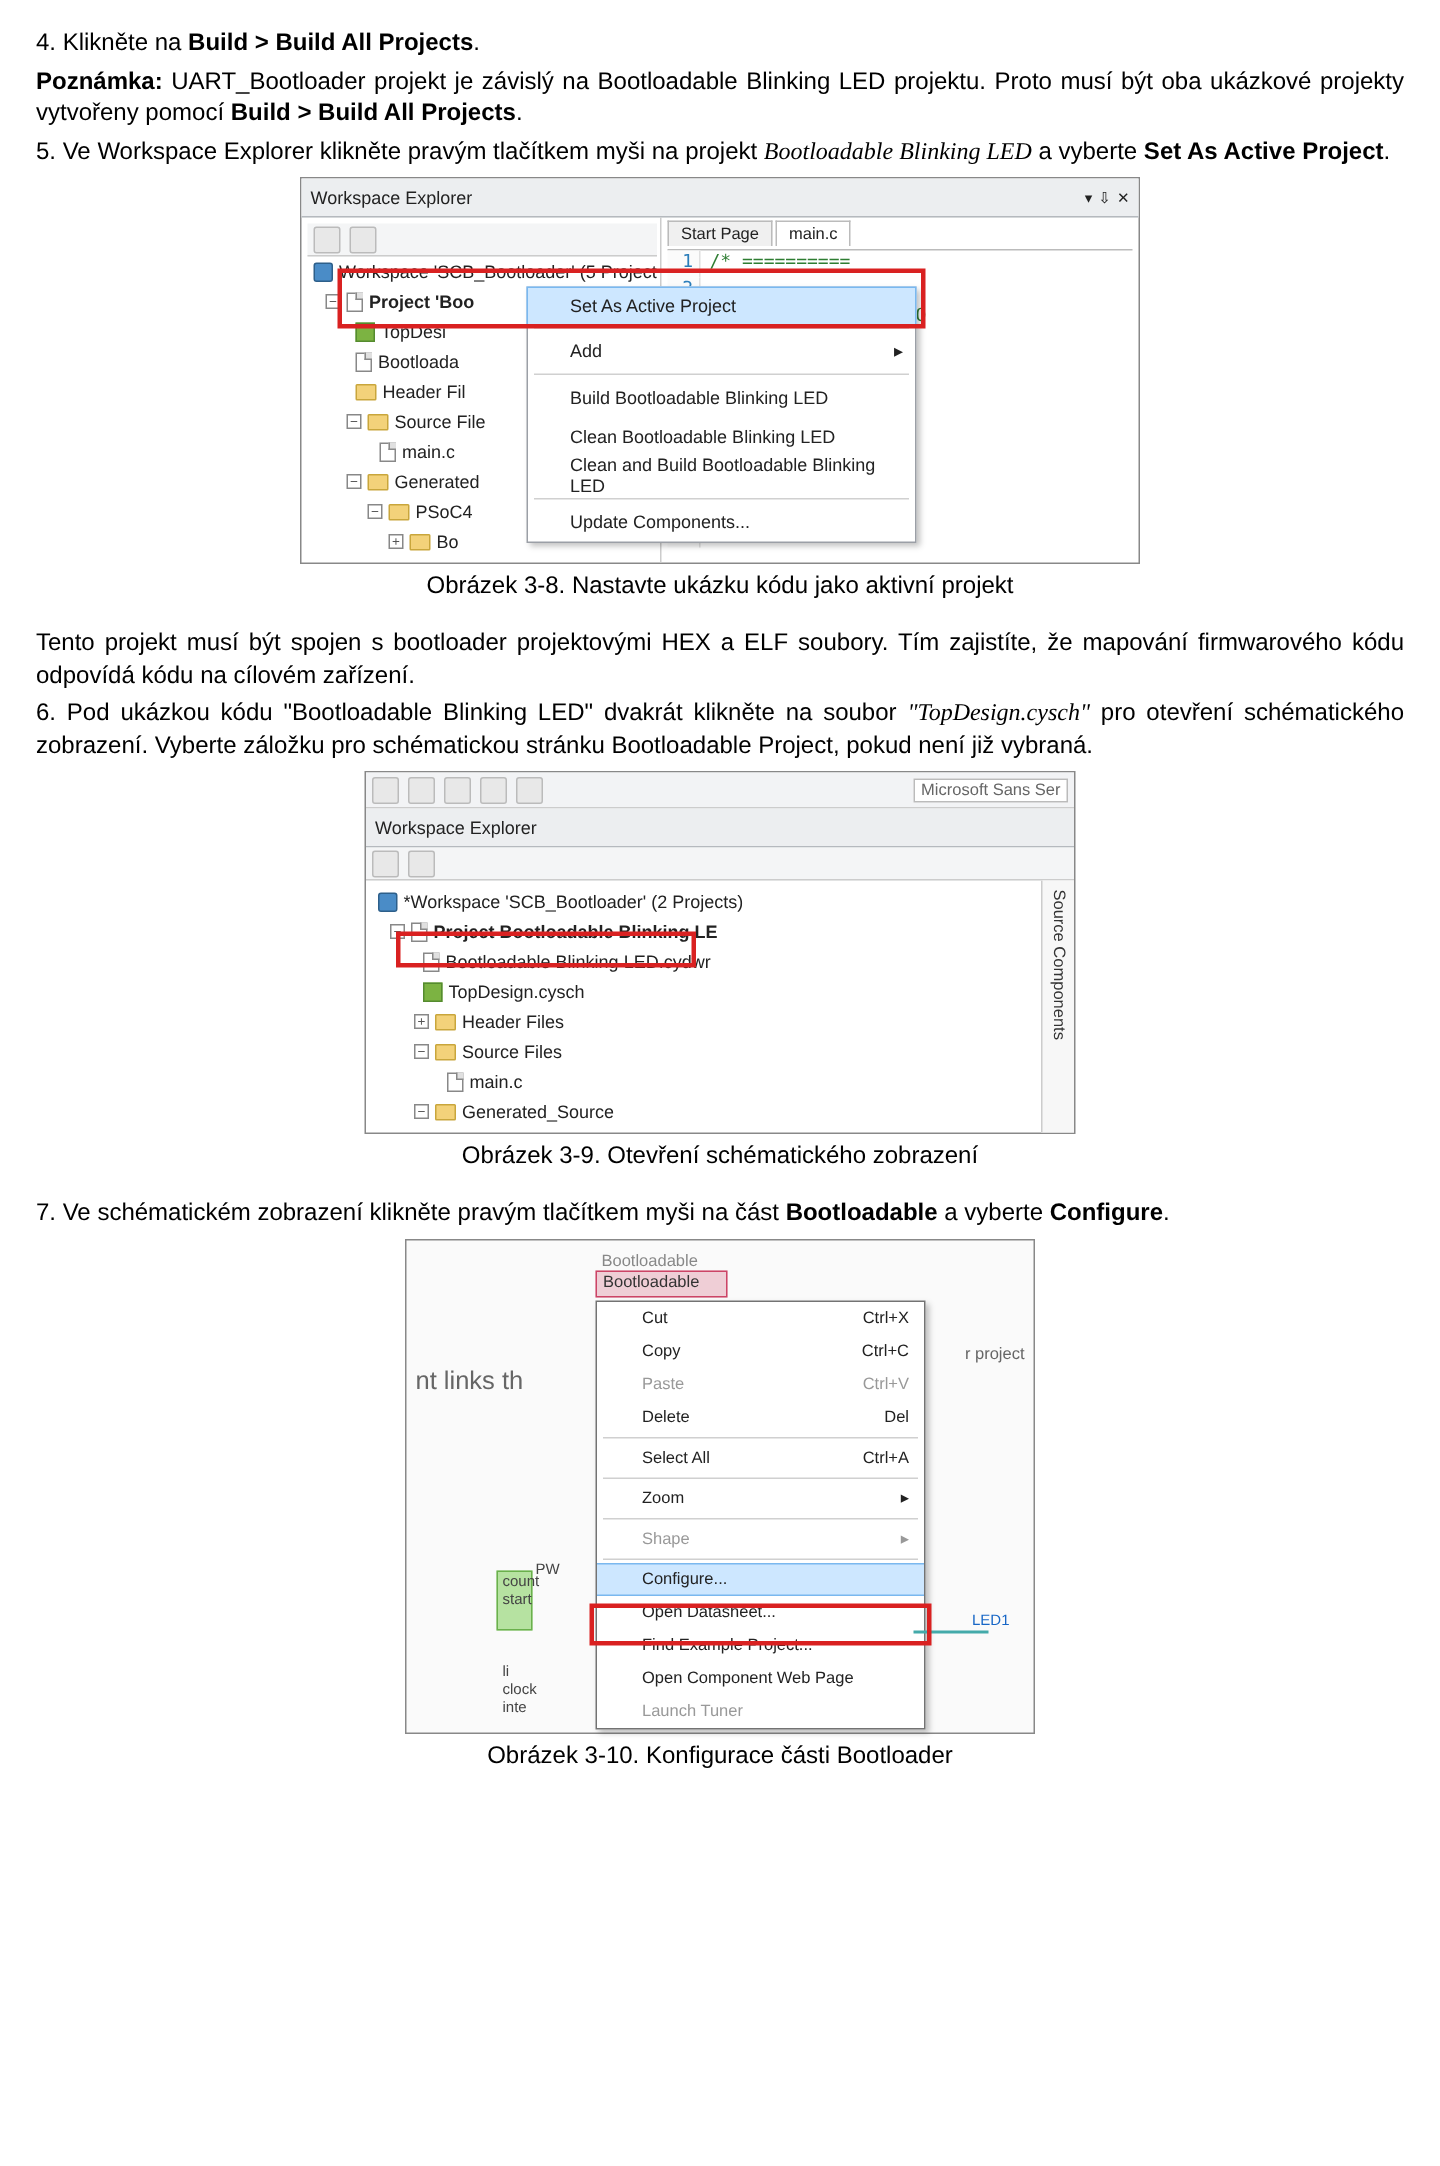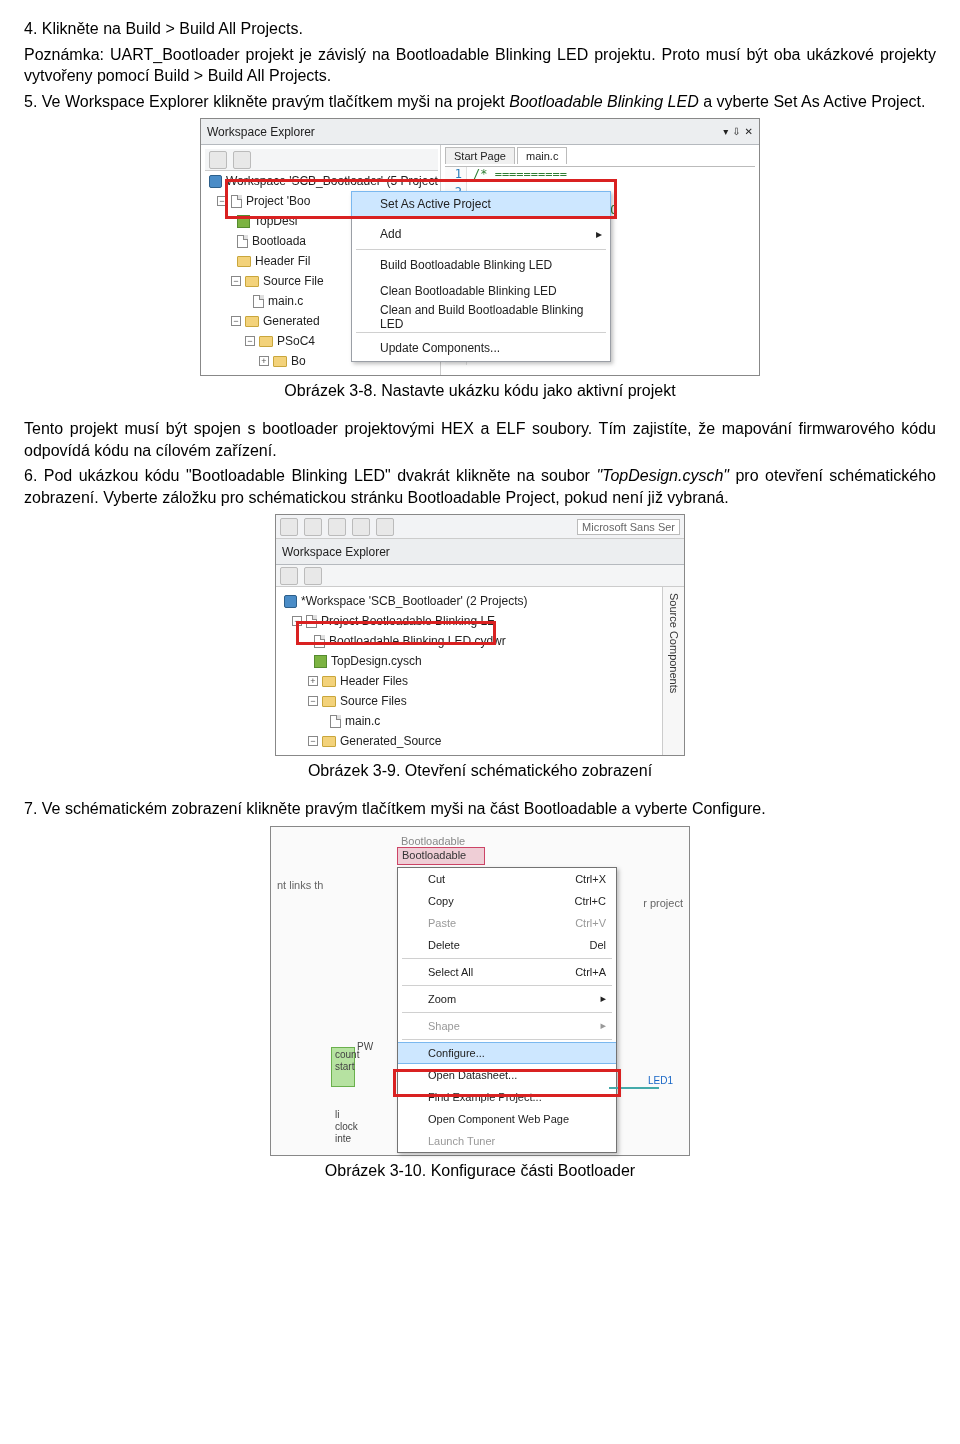--- a/index.html
+++ b/index.html
@@ -1,19 +1,19 @@
 <!DOCTYPE html>
 <html><head>
 <meta charset="utf-8">
 <style>
   * { box-sizing: border-box; }
   body { margin:0; font-family: Arial, sans-serif; font-size:16px; color:#000; background:#fff; padding:18px 24px; width:960px; }
   p { margin:0 0 4px 0; text-align: justify; line-height:1.35; }
-  .bold { font-weight:normal; }
-  .italic { font-style:italic; }
+  .bold { font-weight:bold; }
+  .italic { font-style:italic;font-family:Liberation Serif, serif; }
   .caption { text-align:center; margin:4px 0 16px 0; }
   .figwrap { display:flex; justify-content:center; margin-top:6px;align-items:center; }
   .fig { border:1px solid #888; background:#fff; font-size:12px; color:#222; position:relative; }
 
   
   .fig1 { width:560px; }
   .f1-header { display:flex; align-items:center; background:#eceef0; border-bottom:1px solid #b5b9be; height:26px; padding:0 6px; font-size:12px; }
   .f1-header .pinclose { margin-left:auto; display:flex; gap:4px; align-items:center; }
   .f1-tools { display:flex; align-items:center; background:#f4f5f6; border-bottom:1px solid #ccc; height:22px; padding-left:4px; gap:6px; }
   .f1-body { display:flex; }
@@ -36,34 +36,34 @@
   .codeline { padding-left:6px; white-space:nowrap; overflow:hidden; }
   .cgreen { color:#2e7d32; }
   .cblue { color:#1a5fff; }
   .redbox { position:absolute; border:3px solid #d92121; pointer-events:none; }
   .contextmenu { position:absolute; background:#fff; border:1px solid #9b9fa6; box-shadow:2px 2px 4px rgba(0,0,0,0.25); left:150px; top:72px; width:260px; font-size:12px;}
   .ctx-item { display:flex; align-items:center; height:26px; padding:0 8px 0 28px; }
   .ctx-item.sel { background:#cde7ff; border:1px solid #7ab8ef; margin:-1px; }
   .ctx-sep { height:1px; background:#d0d0d0; margin:2px 4px; }
 
   
-  .fig2 { width:410px; }
+  .fig2 { width:474px; }
   .tb { display:flex; align-items:center; height:24px; background:#f2f3f5; border-bottom:1px solid #ccc; padding:0 4px; gap:6px; font-size:11px;}
   .tbbtn { width:18px; height:18px; background:#e8e8e8; border:1px solid #bbb; border-radius:2px; flex-shrink:0;}
   .f2-body { display:flex; }
   .f2-left { flex:1; }
   .f2-right { width:22px; border-left:1px solid #ccc; background:#f7f7f7; display:flex; align-items:flex-start; justify-content:center; padding-top:6px; }
   .vtext { writing-mode:vertical-rl; font-size:11px; color:#333; }
   .redbox2 { position:absolute; border:3px solid #d92121; pointer-events:none; }
 
   
   .fig3 { width:420px; background:#fafafa; position:relative; }
   .chip-label { position:absolute; left:130px; top:8px; font-size:11px; color:#888; }
   .chip-box { position:absolute; left:126px; top:20px; width:88px; height:18px; border:1px solid #c46; background:#efced6; font-size:11px; padding:1px 4px; color:#333;}
-  .lefthint { position:absolute; left:6px; top:52px; font-size:11px; color:#666;}
+  .lefthint { position:absolute; left:6px; top:84px; font-size:17px; color:#666;}
   .righthint { position:absolute; right:6px; top:70px; font-size:11px; color:#666;}
   .ctx3 { position:absolute; left:126px; top:40px; width:220px; background:#fff; border:1px solid #737373; box-shadow:2px 2px 4px rgba(0,0,0,0.25); font-size:11px;}
   .ctx3-item { display:flex; align-items:center; justify-content:space-between; height:22px; padding:0 10px 0 30px;}
   .ctx3-item.disabled { color:#999; }
   .ctx3-item.sel { background:#cde7ff; border-top:1px solid #7ab8ef; border-bottom:1px solid #7ab8ef;}
   .ctx3-sep { height:1px; background:#d0d0d0; margin:2px 4px;}
   .greenbar { position:absolute; left:60px; top:220px; width:24px; height:40px; background:#b6e2a1; border:1px solid #6ab04c;}
   .ledwire { position:absolute; right:30px; top:260px; width:50px; height:2px; background:#4aa; }
   .ledlabel { position:absolute; right:16px; top:248px; font-size:10px; color:#1766c6;}
   .sidelabels { position:absolute; left:64px; top:222px; font-size:10px; color:#444; line-height:1.2;}

